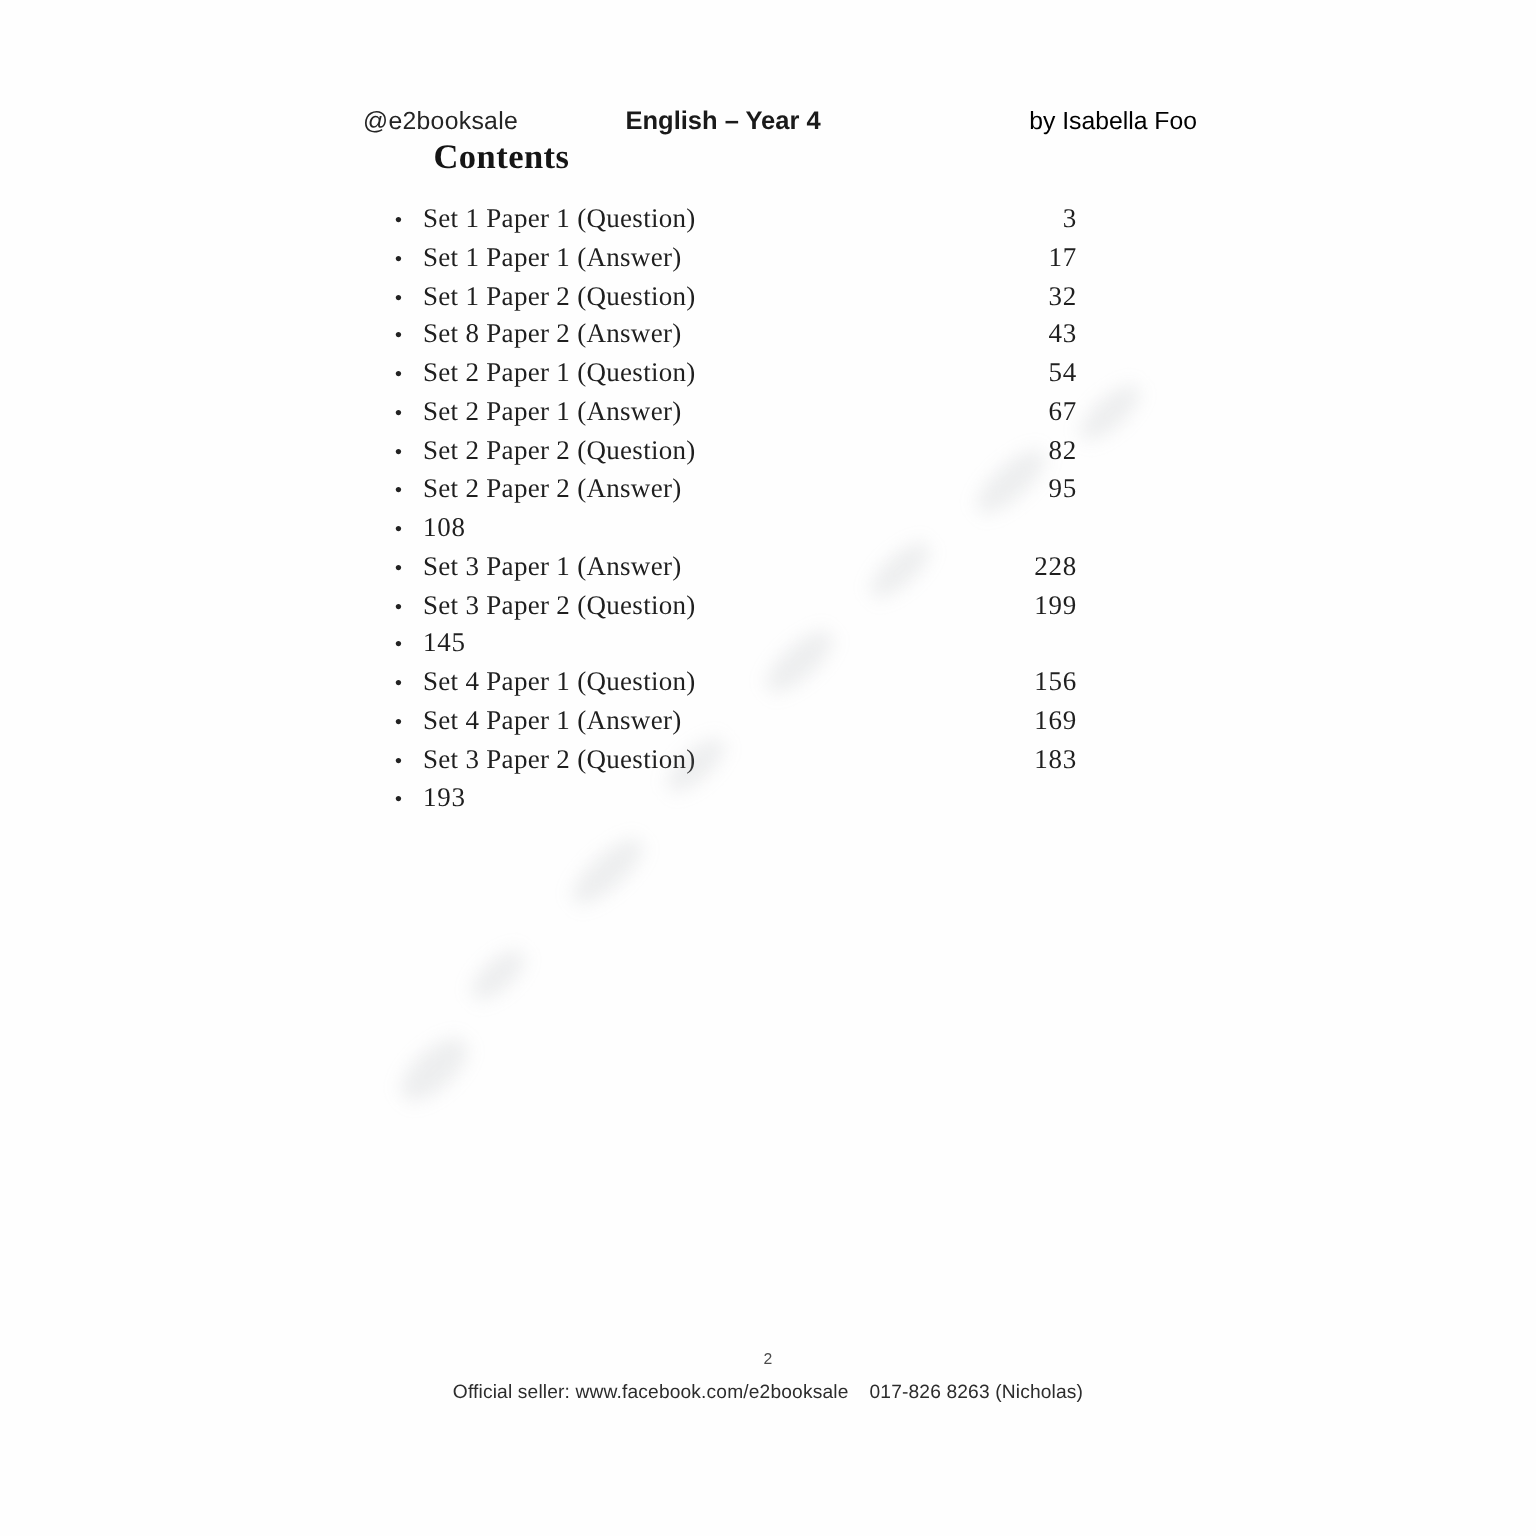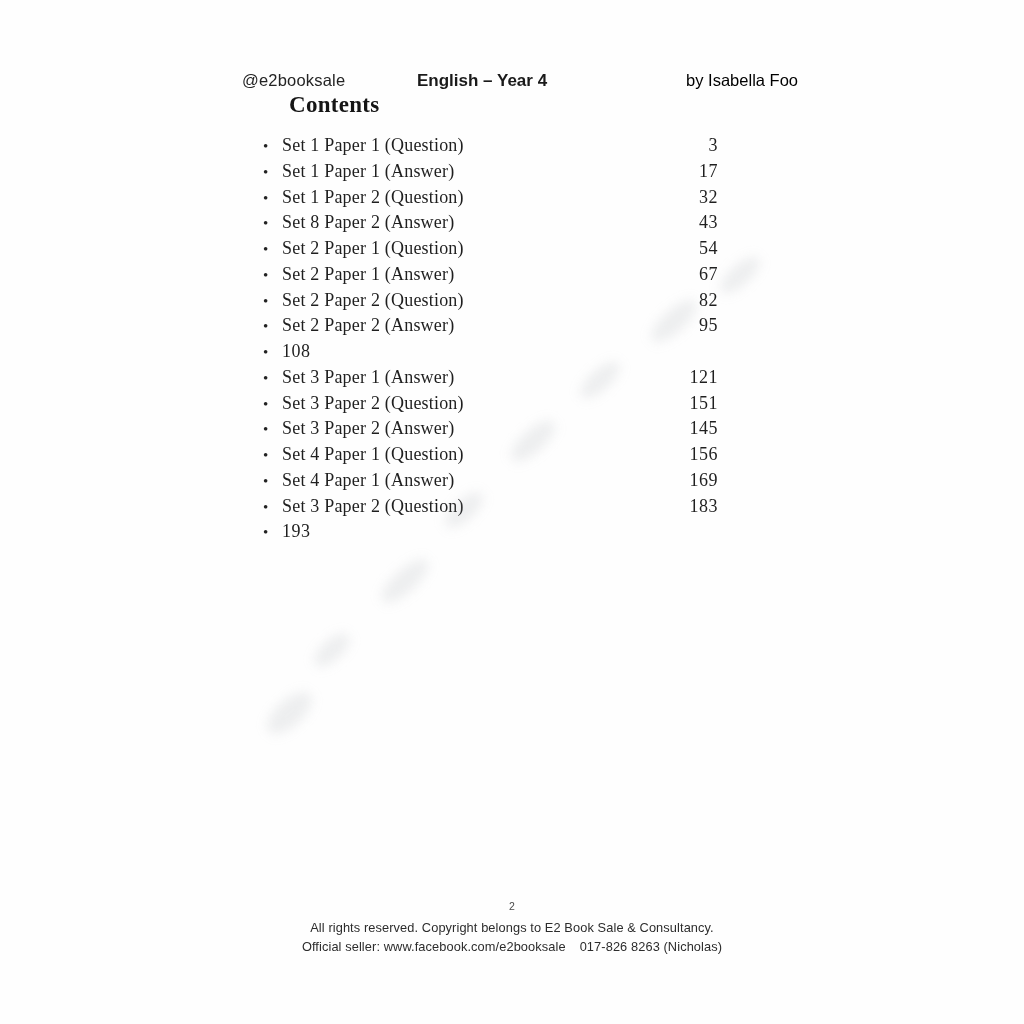--- a/index.html
+++ b/index.html
@@ -150,30 +150,29 @@
       <span class="toc-label">Set 2 Paper 2 (Answer)</span>
       <span class="toc-page">95</span>
     </div>
     <div class="toc-row">
       <span class="bullet">•</span>
       <span class="toc-page">108</span>
     </div>
     <div class="toc-row">
       <span class="bullet">•</span>
       <span class="toc-label">Set 3 Paper 1 (Answer)</span>
-      <span class="toc-page">121</span>
+      <span class="toc-page">228</span>
     </div>
     <div class="toc-row">
       <span class="bullet">•</span>
       <span class="toc-label">Set 3 Paper 2 (Question)</span>
-      <span class="toc-page">151</span>
-    </div>
-    <div class="toc-row">
-      <span class="bullet">•</span>
-      <span class="toc-label">Set 3 Paper 2 (Answer)</span>
+      <span class="toc-page">199</span>
+    </div>
+    <div class="toc-row">
+      <span class="bullet">•</span>
       <span class="toc-page">145</span>
     </div>
     <div class="toc-row">
       <span class="bullet">•</span>
       <span class="toc-label">Set 4 Paper 1 (Question)</span>
       <span class="toc-page">156</span>
     </div>
     <div class="toc-row">
       <span class="bullet">•</span>
       <span class="toc-label">Set 4 Paper 1 (Answer)</span>
@@ -196,19 +195,18 @@
     <span class="smudge s3"></span>
     <span class="smudge s4"></span>
     <span class="smudge s5"></span>
     <span class="smudge s6"></span>
     <span class="smudge s7"></span>
     <span class="smudge s8"></span>
   </div>
 
   <div class="footer">
     <div class="page-number">2</div>
-    <div class="footer-line">All rights reserved. Copyright belongs to E2 Book Sale &amp; Consultancy.</div>
     <div class="footer-line">
       <span>Official seller: www.facebook.com/e2booksale</span><span class="seller-phone">017-826 8263 (Nicholas)</span>
     </div>
   </div>
 
 </div>
 
 </body></html>

